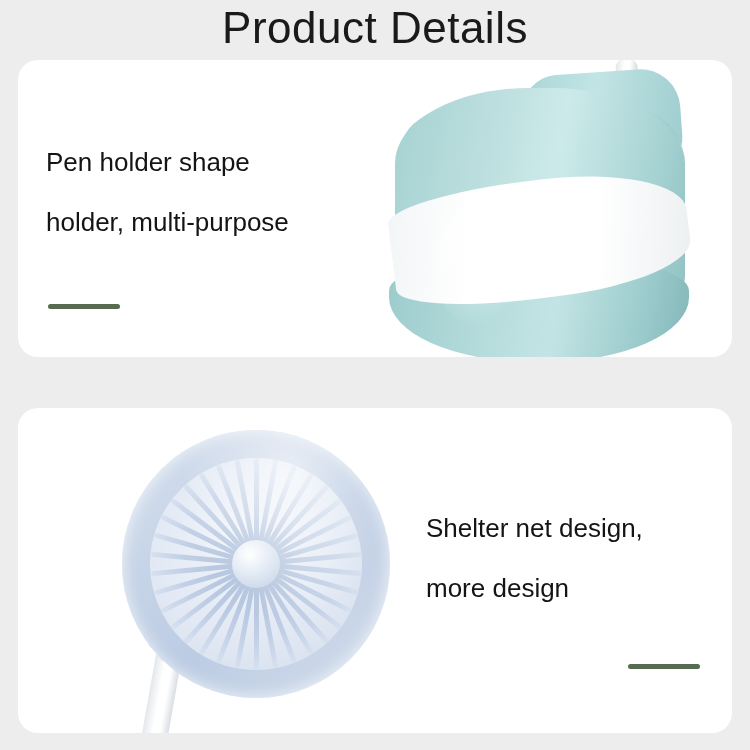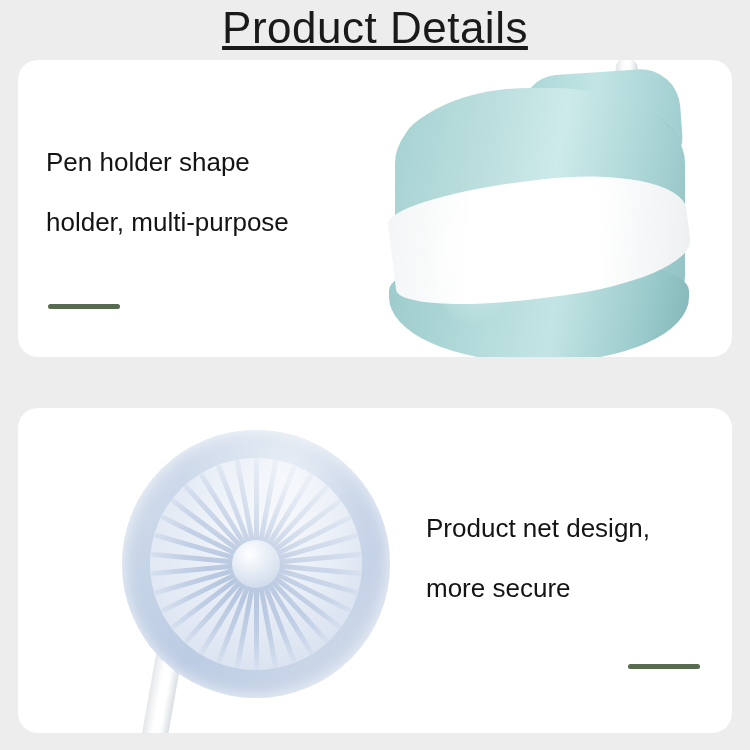--- a/index.html
+++ b/index.html
@@ -21,21 +21,20 @@
     left: 0;
     top: 2px;
     width: 750px;
     text-align: center;
     font-size: 44px;
     line-height: 52px;
     font-weight: 400;
     color: #1a1a1a;
     letter-spacing: 0.5px;
     white-space: nowrap;
-    text-decoration: underline;
   }
 
   
   .card {
     position: absolute;
     background: #ffffff;
     border-radius: 20px;
     overflow: hidden;
   }
   #card-1 {
@@ -301,22 +300,22 @@
     <div class="body"></div>
     <div class="foot"></div>
     <div class="band"></div>
     <div class="gloss"></div>
   </div>
 </div>
 
 <div class="card" id="card-2">
 
   <div class="caption caption-2">
-    <div>Product net design,</div>
-    <div>more secure</div>
+    <div>Shelter net design,</div>
+    <div>more design</div>
     <div class="divider divider-2"></div>
   </div>
 
   <div class="fan">
     <div class="stem"></div>
     <div class="teeth">
         <div class="tooth" style="left: 51.6544px; top: 251.957px; transform: rotate(128deg);"></div>
         <div class="tooth" style="left: 37.4504px; top: 239.168px; transform: rotate(136deg);"></div>
         <div class="tooth" style="left: 25.1647px; top: 224.527px; transform: rotate(144deg);"></div>
         <div class="tooth" style="left: 15.0362px; top: 208.318px; transform: rotate(152deg);"></div>

